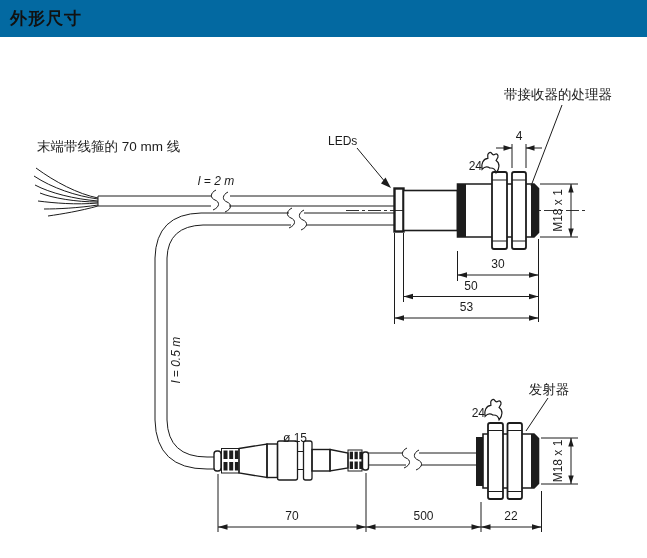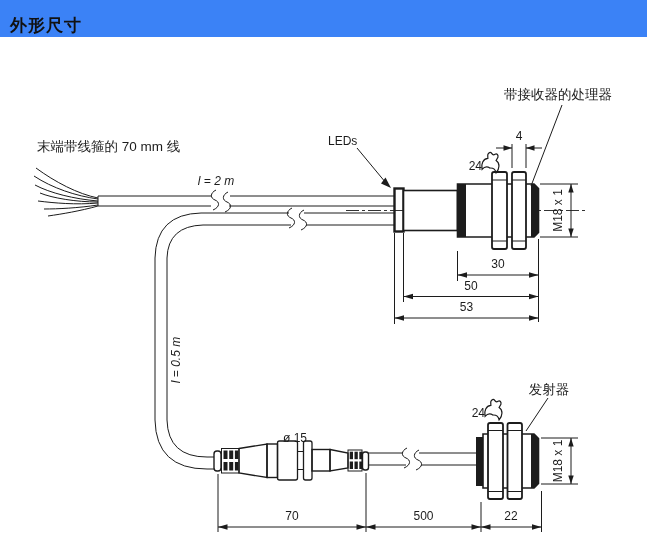--- a/index.html
+++ b/index.html
@@ -1,19 +1,19 @@
 <!DOCTYPE html>
 <html><head>
 <meta charset="utf-8">
 <style>
   html,body{margin:0;padding:0;background:#fff;}
   #stage{position:relative;width:647px;height:558px;background:#ffffff;overflow:hidden;
          font-family:"Liberation Sans","DejaVu Sans",sans-serif;}
-  #titlebar{position:absolute;left:0;top:0;width:647px;height:37px;background:#3b82f6;
-            display:flex;align-items:flex-end;}
+  #titlebar{position:absolute;left:0;top:0;width:647px;height:37px;background:#0369a1;
+            display:flex;align-items:center;}
   #titlebar .t{font-size:17px;font-weight:bold;color:#111;padding-left:10px;letter-spacing:1px;}
   svg{position:absolute;left:0;top:0;}
   .ln{stroke:#1c1c1c;fill:none;}
   .thin{stroke-width:1;}
   .body{stroke:#1c1c1c;stroke-width:1.6;fill:#ffffff;}
   .nut{stroke:#1c1c1c;stroke-width:1.8;fill:#ffffff;}
   .blk{fill:#1c1c1c;stroke:none;}
   .dimtxt{font-size:12px;fill:#1c1c1c;}
   .cjk{font-size:13.5px;fill:#1c1c1c;}
   .ital{font-style:italic;}

